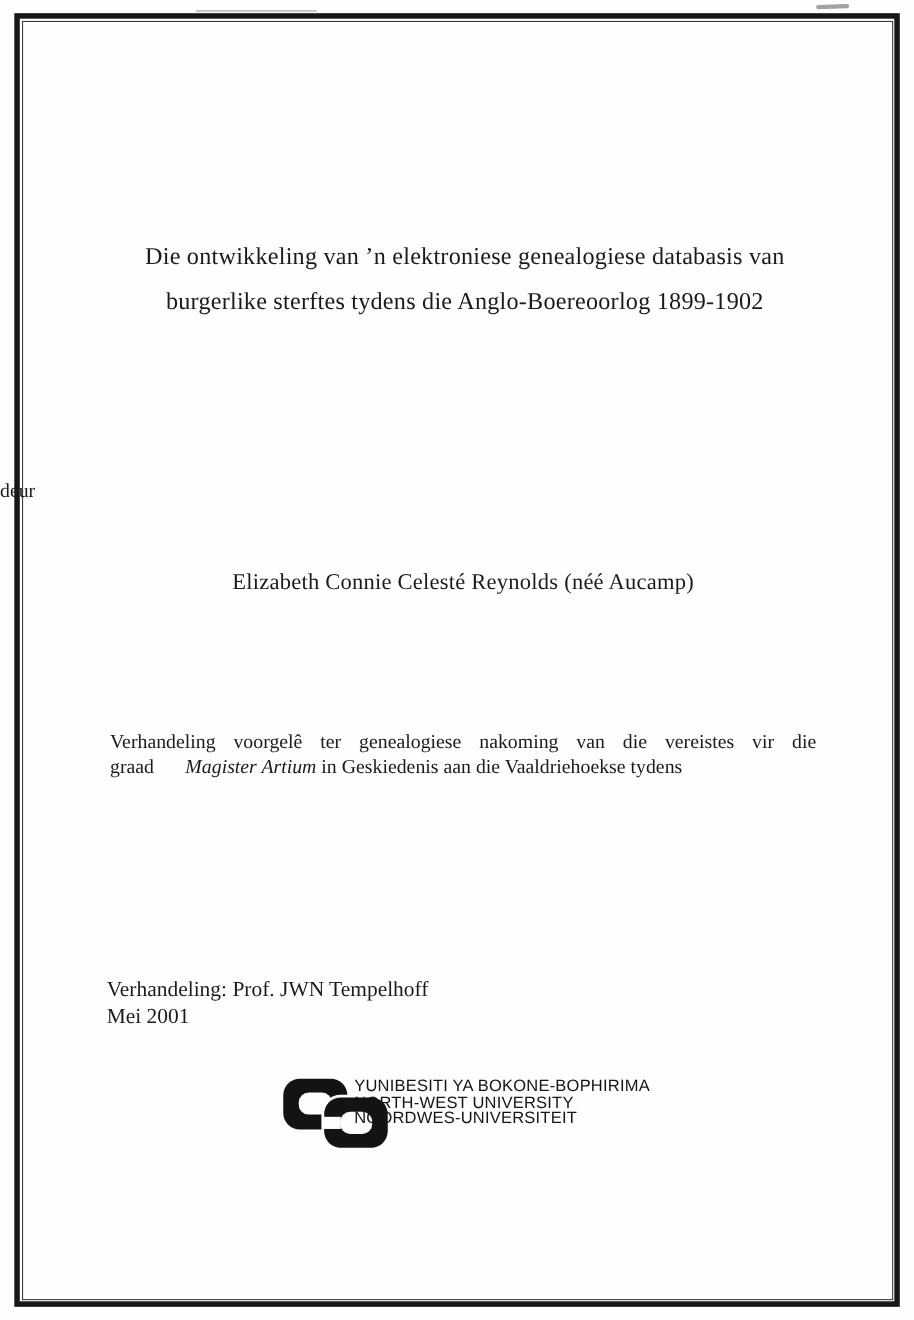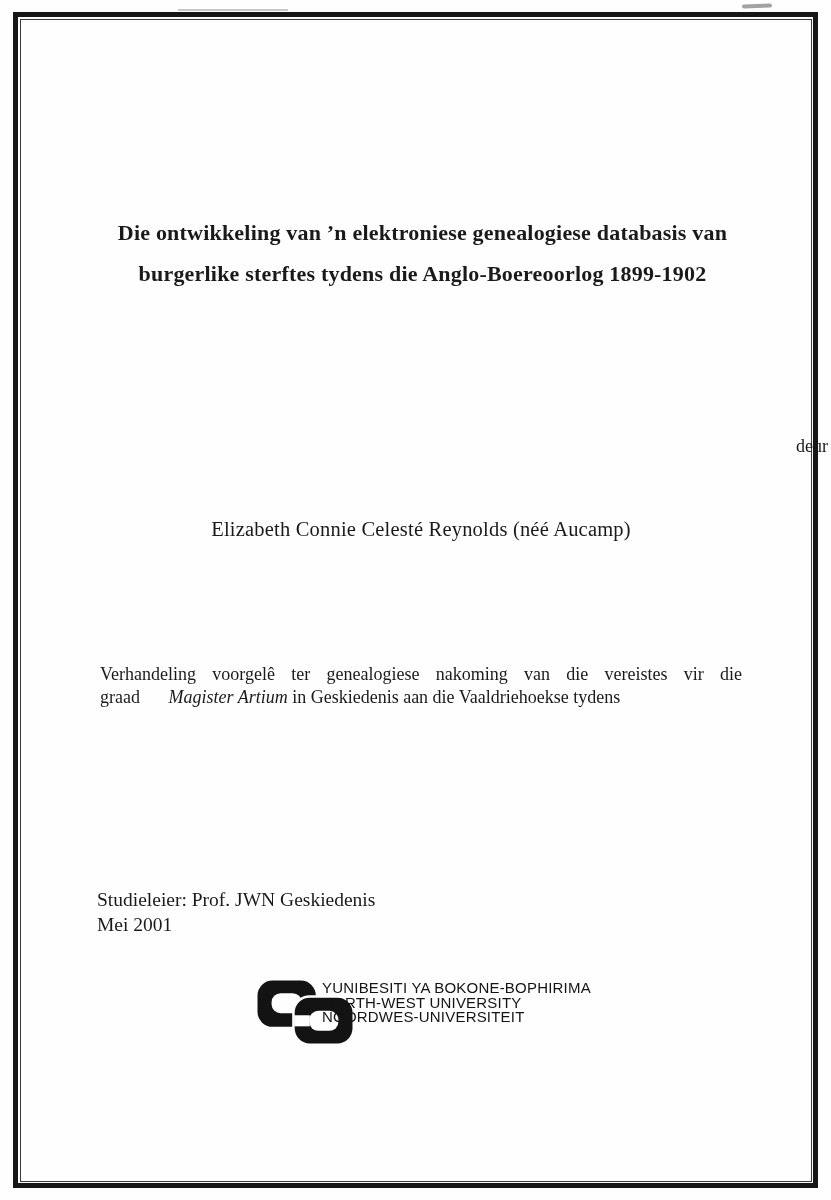--- a/index.html
+++ b/index.html
@@ -46,28 +46,27 @@
   }
   .title-block {
     position: absolute;
     top: 212px;
     left: 62px;
     right: 48px;
     text-align: center;
     font-size: 22px;
     line-height: 41px;
     letter-spacing: 0.2px;
-    font-weight: bold;
   }
   .byline-deur {
     position: absolute;
     top: 436px;
     left: 0;
     width: 828px;
-    text-align: right;
+    text-align: left;
     font-size: 18px;
   }
   .byline-author {
     position: absolute;
     top: 518px;
     left: 0;
     width: 842px;
     text-align: center;
     font-size: 20.5px;
     letter-spacing: 0.2px;
@@ -138,21 +137,21 @@
   <div class="byline-deur">deur</div>
 
   <div class="byline-author">Elizabeth Connie Celesté Reynolds (néé Aucamp)</div>
 
   <div class="submission-block">
     <div class="submission-line-justified">Verhandeling voorgelê ter genealogiese nakoming van die vereistes vir die</div>
     <div><span>graad </span><span class="italic">Magister Artium</span><span> in Geskiedenis aan die Vaaldriehoekse tydens</span></div>
   </div>
 
   <div class="imprint-block">
-    <div>Studieleier: Prof. JWN Geskiedenis</div>
+    <div>Verhandeling: Prof. JWN Tempelhoff</div>
     <div>Mei 2001</div>
   </div>
 
   <div class="logo-block">
     <svg class="logo-mark" viewBox="0 0 95.5 63.5" xmlns="http://www.w3.org/2000/svg" aria-hidden="true">
 
       <rect x="0.5" y="0.5" width="58" height="46" rx="15" fill="#131313"></rect>
       <rect x="14.5" y="13" width="30" height="20" rx="9" fill="#fefefe"></rect>
       <rect x="44" y="18" width="15.5" height="11" fill="#fefefe"></rect>
 

